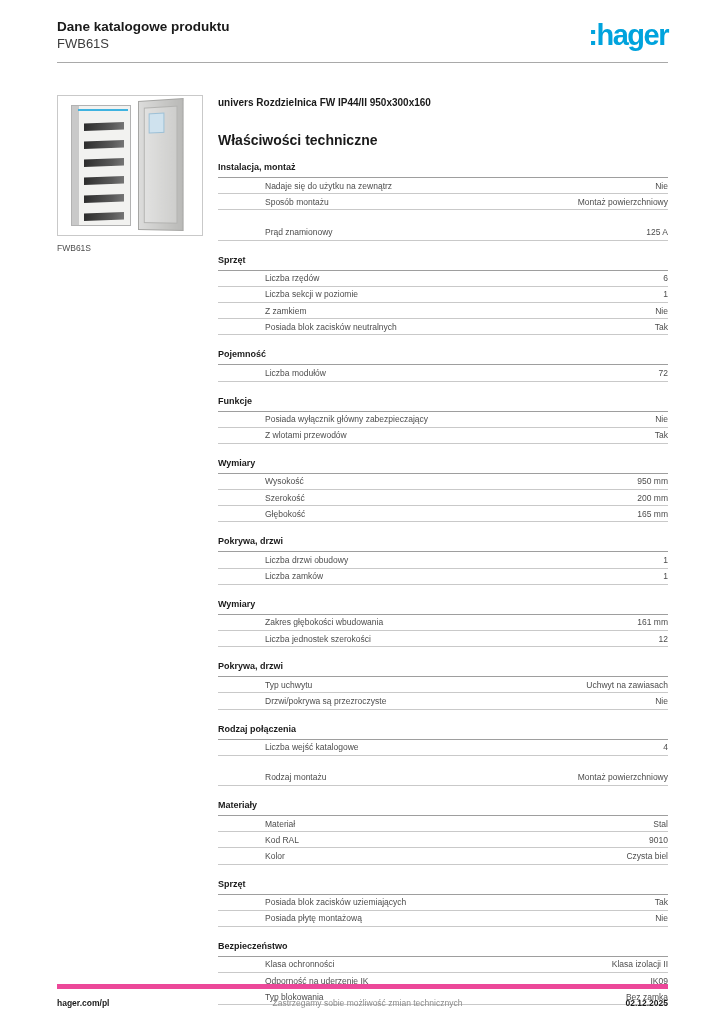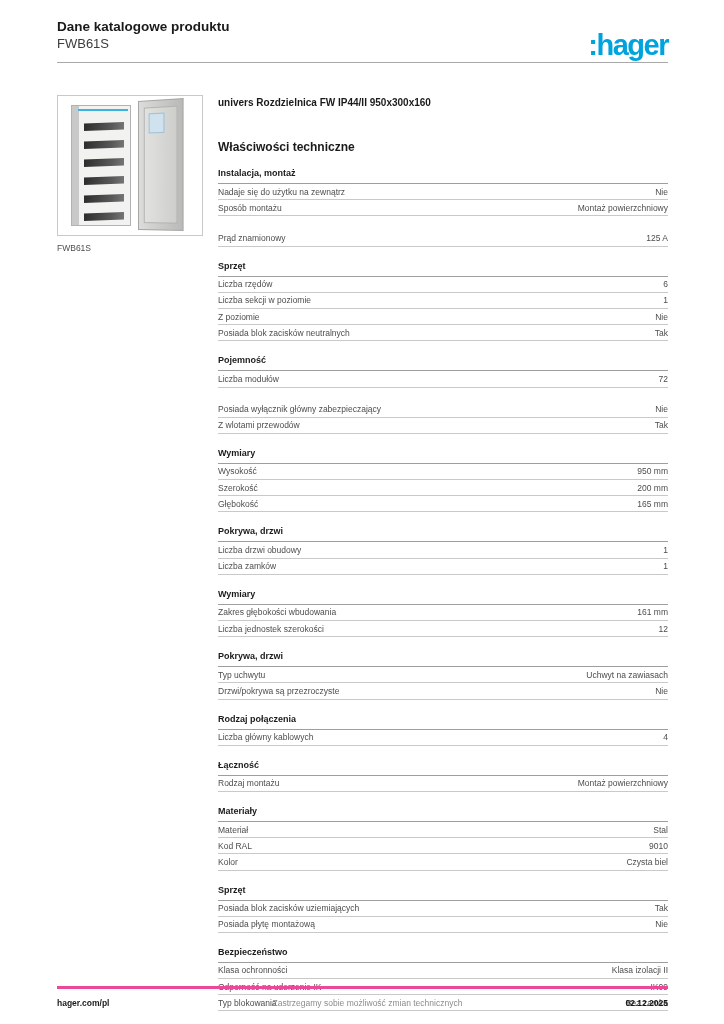--- a/index.html
+++ b/index.html
@@ -17,21 +17,21 @@
   .header {
     position: absolute; top: 0; left: 57px; right: 56px;
     padding-top: 19px; height: 63px;
     border-bottom: 1px solid #a9a9a9;
     display: flex; justify-content: space-between; align-items: flex-start;
   }
   .header-title { font-size: 13.5px; font-weight: bold; color: #1a1a1a; line-height: 1.25; }
   .header-code  { font-size: 13px; font-weight: normal; color: #3c3c3c; line-height: 1.3; }
   .logo {
     font-size: 29px; font-weight: bold; letter-spacing: -1.5px;
-    color: #00a3dd; line-height: 1; margin-top: 12px;
+    color: #00a3dd; line-height: 1; margin-top: 2px;
     font-family: "Liberation Sans", sans-serif;
   }
 
   
   .main {
     position: absolute; top: 95px; left: 57px; right: 56px;
     display: flex; align-items: flex-start;
   }
   .left-col { width: 161px; flex: 0 0 161px; }
   .right-col { flex: 1; min-width: 0; }
@@ -68,41 +68,41 @@
     border: 1px solid #b3b3b1; background: rgba(255,255,255,0.25);
   }
   .door .sticker {
     position: absolute; left: 10px; top: 12px; width: 16px; height: 20px;
     background: #cfe2ee; border: 1px solid #9dc0d6;
   }
   .img-caption { font-size: 8.5px; color: #4d4d4d; margin-top: 7px; }
 
   
   .product-title { font-size: 10px; font-weight: bold; color: #1a1a1a; padding-top: 2px; }
-  .section-intro { font-size: 12px; font-weight: bold; color: #1a1a1a; margin-top: 32px; }
+  .section-intro { font-size: 14px; font-weight: bold; color: #1a1a1a; margin-top: 24px; }
 
   .sections { margin-top: 8px; }
   .sec { margin-top: 14px; }
   .sec-h {
     font-size: 9px; font-weight: bold; color: #1a1a1a;
     padding-bottom: 5px; border-bottom: 1px solid #9e9e9e;
   }
   .row {
     display: flex; justify-content: space-between; align-items: baseline;
     font-size: 8.5px; color: #4d4d4d;
     padding: 2.6px 0 2.6px 0;
     border-bottom: 1px solid #c9c9c9;
   }
-  .row .lab { text-align: left; }
+  .row .lab { text-align: left; margin-left: 47px; }
   .row .val { white-space: nowrap; padding-left: 12px; }
 
   
   .footer {
     position: absolute; left: 57px; right: 56px; bottom: 16px;
-    border-top: 3px solid #ec4899;
+    border-top: 5px solid #ec4899;
     padding-top: 9px;
     display: flex; justify-content: space-between; align-items: baseline;
     font-size: 8.5px;
   }
   .footer .site { font-weight: bold; color: #1a1a1a; }
   .footer .disclaimer { color: #8c8c8c; font-weight: normal; }
   .footer .date { font-weight: bold; color: #1a1a1a; }
 </style>
 </head>
 <body>
@@ -163,36 +163,37 @@
             <div class="sec-h">Sprzęt</div>
             <div class="row">
               <span class="lab">Liczba rzędów</span>
               <span class="val">6</span>
             </div>
             <div class="row">
               <span class="lab">Liczba sekcji w poziomie</span>
               <span class="val">1</span>
             </div>
             <div class="row">
-              <span class="lab">Z poziomie</span>
+              <span class="lab">Z zamkiem</span>
               <span class="val">Nie</span>
             </div>
             <div class="row">
               <span class="lab">Posiada blok zacisków neutralnych</span>
               <span class="val">Tak</span>
             </div>
           </div>
           <div class="sec">
             <div class="sec-h">Pojemność</div>
             <div class="row">
               <span class="lab">Liczba modułów</span>
               <span class="val">72</span>
             </div>
           </div>
           <div class="sec">
+            <div class="sec-h">Funkcje</div>
             <div class="row">
               <span class="lab">Posiada wyłącznik główny zabezpieczający</span>
               <span class="val">Nie</span>
             </div>
             <div class="row">
               <span class="lab">Z wlotami przewodów</span>
               <span class="val">Tak</span>
             </div>
           </div>
           <div class="sec">
@@ -239,26 +240,25 @@
               <span class="val">Uchwyt na zawiasach</span>
             </div>
             <div class="row">
               <span class="lab">Drzwi/pokrywa są przezroczyste</span>
               <span class="val">Nie</span>
             </div>
           </div>
           <div class="sec">
             <div class="sec-h">Rodzaj połączenia</div>
             <div class="row">
-              <span class="lab">Liczba główny kablowych</span>
+              <span class="lab">Liczba wejść katalogowe</span>
               <span class="val">4</span>
             </div>
           </div>
           <div class="sec">
-            <div class="sec-h">Łączność</div>
             <div class="row">
               <span class="lab">Rodzaj montażu</span>
               <span class="val">Montaż powierzchniowy</span>
             </div>
           </div>
           <div class="sec">
             <div class="sec-h">Materiały</div>
             <div class="row">
               <span class="lab">Materiał</span>
               <span class="val">Stal</span>

